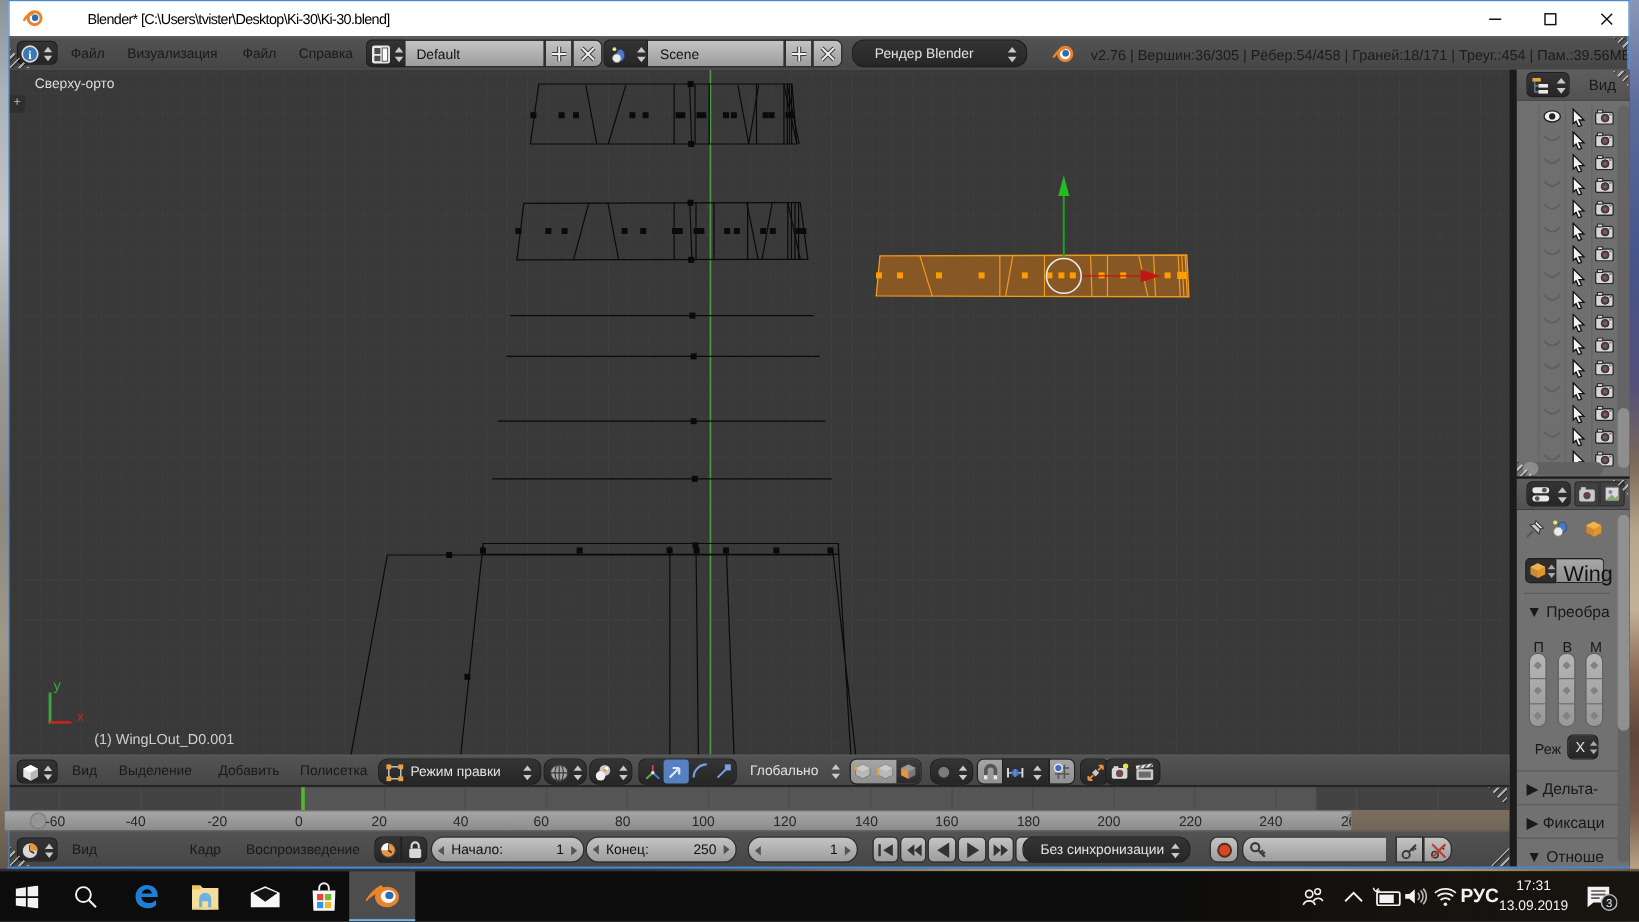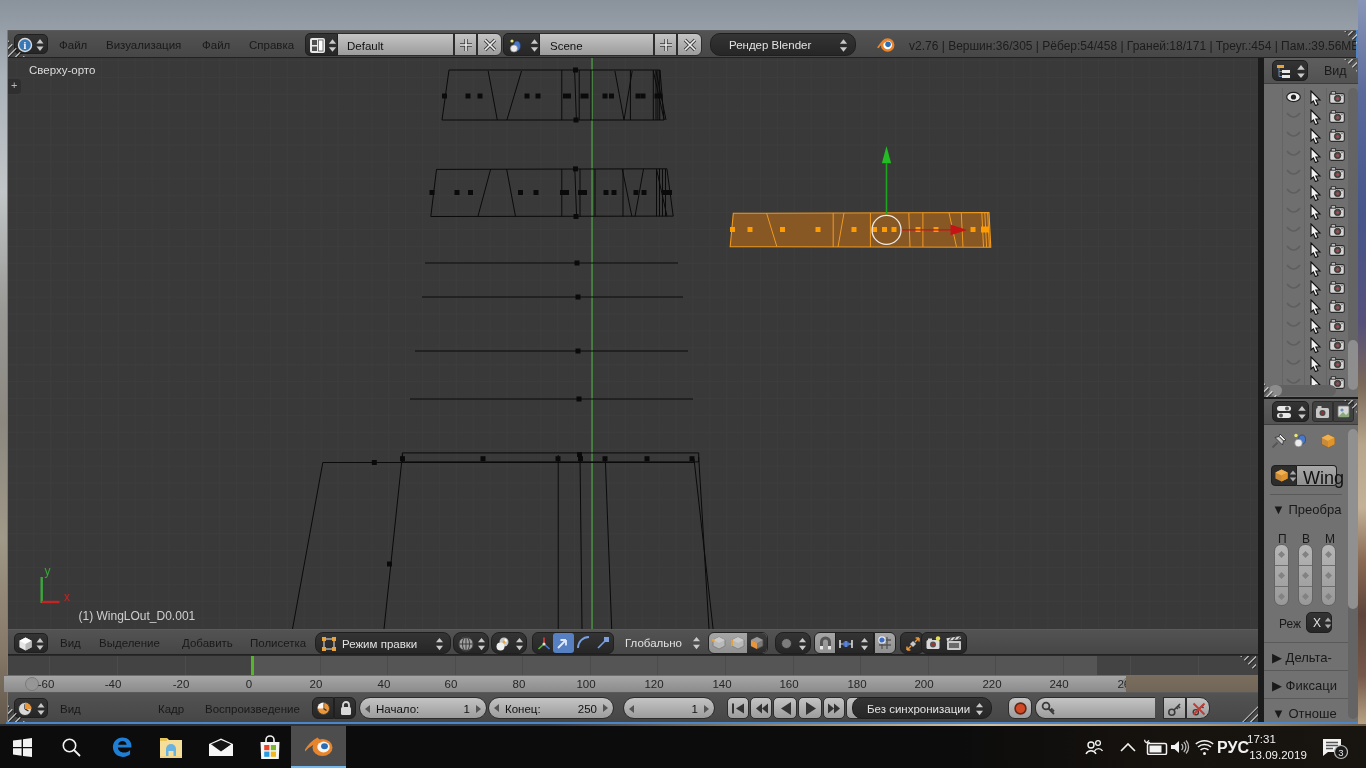--- a/index.html
+++ b/index.html
@@ -21,20 +21,37 @@
   .ddtext{color:#e2e2e2;font-size:11.5px;}
   .hatch{background:repeating-linear-gradient(135deg,rgba(255,255,255,0.55) 0 1.5px,rgba(0,0,0,0.25) 1.5px 3px,transparent 3px 5.5px);}
 </style>
 </head>
 <body>
 <div id="stage">
   <div class="abs" id="wallR"></div>
   <div class="abs" id="wallRb"></div>
   <div class="abs" style="left:6.5px;top:30px;width:1.5px;height:693px;background:#4a86c8;"></div>
 
+  <div class="abs" id="titlebar">
+    <svg class="abs" style="left:10px;top:5px" width="20" height="20" viewBox="0 0 24 24">
+      <circle cx="13" cy="11" r="6.5" fill="#fff" stroke="#e8842c" stroke-width="3"></circle>
+      <circle cx="13.5" cy="10.5" r="3.2" fill="#2a6db5"></circle>
+      <path d="M3 14 Q8 8 13 7 L10 4 Q4 7 1 13 Z" fill="#e8842c"></path>
+    </svg>
+    <div class="abs" id="title-text">Blender* [C:\Users\tvister\Desktop\Ki-30\Ki-30.blend]</div>
+    <svg class="abs winbtn" style="left:1231px" viewBox="0 0 14 14">
+        <path d="M2 7 H12" stroke="#111" stroke-width="1.2"></path>
+      </svg>
+    <svg class="abs winbtn" style="left:1277px" viewBox="0 0 14 14">
+        <rect x="2.5" y="2.5" width="9" height="9" fill="none" stroke="#111" stroke-width="1.2"></rect>
+      </svg>
+    <svg class="abs winbtn" style="left:1324px" viewBox="0 0 14 14">
+        <path d="M2.5 2.5 L11.5 11.5 M11.5 2.5 L2.5 11.5" stroke="#111" stroke-width="1.2"></path>
+      </svg>
+  </div>
 
   <div class="abs hdr" id="infohdr" style="left:8px;top:30px;width:1348px;height:28px;overflow:hidden;">
 
     <div class="abs darkbtn" style="left:6px;top:3px;width:34px;height:20px;">
       <svg class="abs" style="left:2px;top:2px" width="16" height="16" viewBox="0 0 16 16">
         <circle cx="8" cy="8" r="6.5" fill="#3a78b5" stroke="#dcdcdc" stroke-width="1.4"></circle>
         <text x="8" y="12" font-size="10" font-weight="bold" fill="#fff" text-anchor="middle" font-family="Liberation Serif">i</text>
       </svg>
       <svg class="abs" style="left:20px;top:2px" width="10" height="16" viewBox="0 0 10 16">
           <path d="M5 2 L8.5 6.5 H1.5 Z" fill="#c9c9c9"></path>
@@ -999,21 +1016,21 @@
     </svg>
     <svg class="abs" style="left:1170px;top:13px" width="20" height="16" viewBox="0 0 20 16">
       <path d="M1 6 H4.5 L9 2 V14 L4.5 10 H1 Z" fill="#f2f2f2"></path>
       <path d="M11.5 5 a4 4 0 0 1 0 6 M13.8 3 a7 7 0 0 1 0 10 M16 1.5 a9.5 9.5 0 0 1 0 13" fill="none" stroke="#b8b8b8" stroke-width="1.3"></path>
     </svg>
     <svg class="abs" style="left:1195px;top:13px" width="19" height="16" viewBox="0 0 19 16">
       <path d="M9.5 14.5 m-1.5 0 a1.5 1.5 0 1 0 3 0 a1.5 1.5 0 1 0 -3 0" fill="#f2f2f2"></path>
       <path d="M5.5 11 a6 6 0 0 1 8 0 M3 8 a9.5 9.5 0 0 1 13 0 M0.8 5 a13 13 0 0 1 17.4 0" fill="none" stroke="#f2f2f2" stroke-width="1.5"></path>
     </svg>
     <div class="abs" style="left:1217px;top:13px;font-size:16px;font-weight:bold;color:#f2f2f2;">РУС</div>
-    <div class="abs" style="left:1247px;top:7px;width:62px;text-align:left;font-size:11.5px;color:#f2f2f2;">17:31</div>
+    <div class="abs" style="left:1247px;top:7px;width:62px;text-align:center;font-size:11.5px;color:#f2f2f2;">17:31</div>
     <div class="abs" style="left:1240px;top:23px;width:76px;text-align:center;font-size:11.5px;color:#f2f2f2;">13.09.2019</div>
     <svg class="abs" style="left:1322px;top:12px" width="26" height="22" viewBox="0 0 26 22">
       <path d="M1 1 H19 V14 H6 L1 18 Z" fill="#f2f2f2"></path>
       <path d="M4 4.5 H16 M4 7.5 H16 M4 10.5 H11" stroke="#555" stroke-width="1.4"></path>
       <circle cx="19" cy="14" r="6.5" fill="#1a1a1a" stroke="#b8b8b8" stroke-width="1.2"></circle>
       <text x="19" y="18" font-size="9.5" fill="#e8e8e8" text-anchor="middle" font-family="Liberation Sans">3</text>
     </svg>
   </div>
 
   <div class="abs hatch" style="left:8px;top:40px;width:17px;height:17px;clip-path:polygon(0 0,100% 100%,0 100%);"></div>

